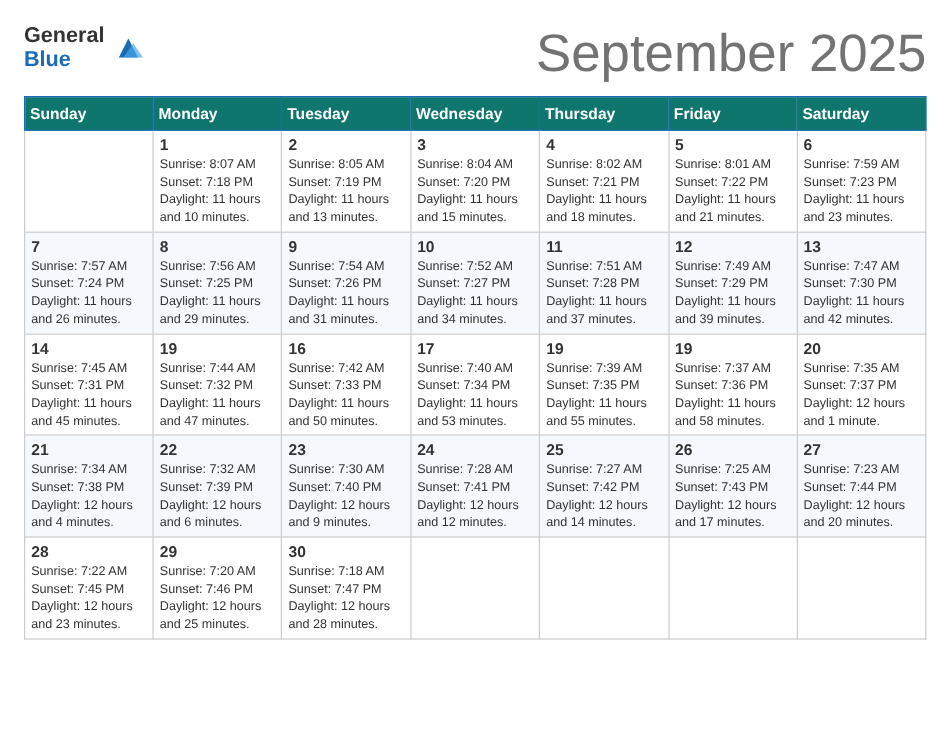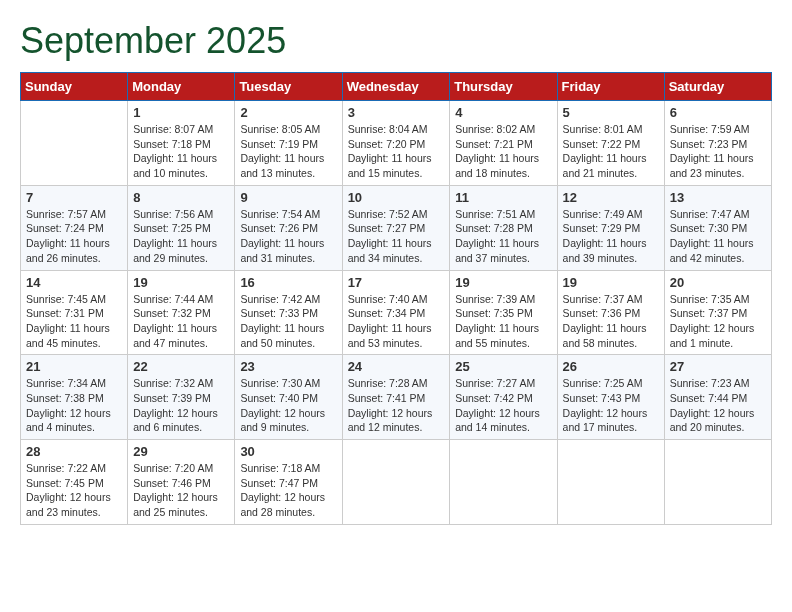--- a/index.html
+++ b/index.html
@@ -38,35 +38,35 @@
     }
     .logo-icon {
       width: 28px;
       height: 28px;
       margin-left: 2px;
     }
     .title-block {
       text-align: right;
     }
     .month-title {
-      font-size: 36px;
-      color: #14532d;
+      font-size: 44px;
+      color: #737373;
       font-weight: normal;
     }
     .subtitle {
       font-size: 14px;
       color: #555;
     }
     .calendar {
       width: 100%;
       border-collapse: collapse;
       border: 1px solid #ccc;
     }
     .calendar th {
-      background-color: #b91c1c;
+      background-color: #0f766e;
       color: #fff;
       font-size: 13px;
       padding: 6px 4px;
       text-align: left;
       border: 1px solid #1a6bb5;
     }
     .calendar td {
       vertical-align: top;
       border: 1px solid #ccc;
       padding: 4px 5px;
@@ -92,20 +92,30 @@
       background-color: #ffffff;
     }
     tr:nth-child(even) td {
       background-color: #f5f8fc;
     }
   </style>
 </head>
 <body>
 
 <div class="header">
+  <div class="logo">
+    <div class="logo-text">
+      <span class="logo-general">General</span>
+      <span class="logo-blue">Blue</span>
+    </div>
+    <svg class="logo-icon" viewBox="0 0 28 28" xmlns="http://www.w3.org/2000/svg">
+      <polygon points="6,22 14,6 22,22" fill="#1a6bb5"></polygon>
+      <polygon points="10,22 18,10 26,22" fill="#4da6e8" opacity="0.7"></polygon>
+    </svg>
+  </div>
   <div class="title-block">
     <div class="month-title">September 2025</div>
   </div>
 </div>
 
 <table class="calendar">
   <thead>
     <tr>
     <th>Sunday</th>
         <th>Monday</th>

